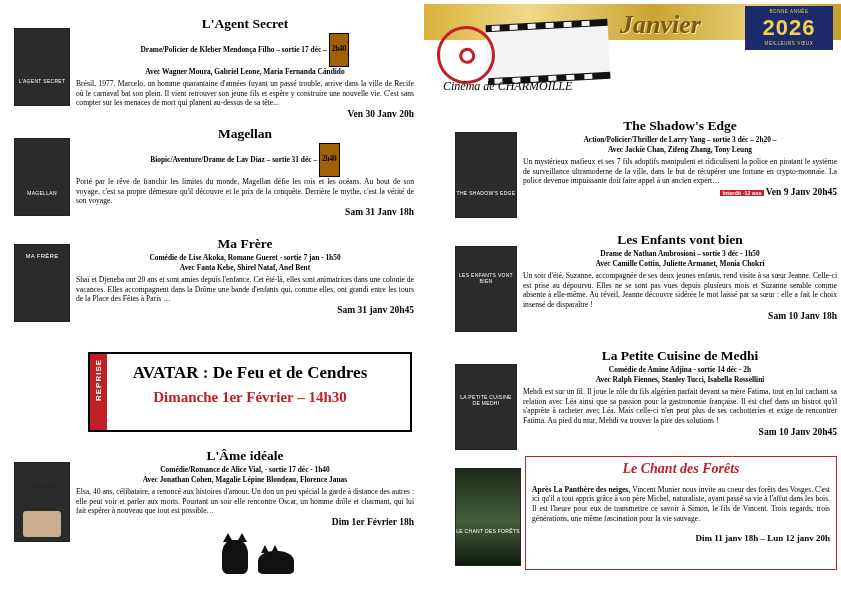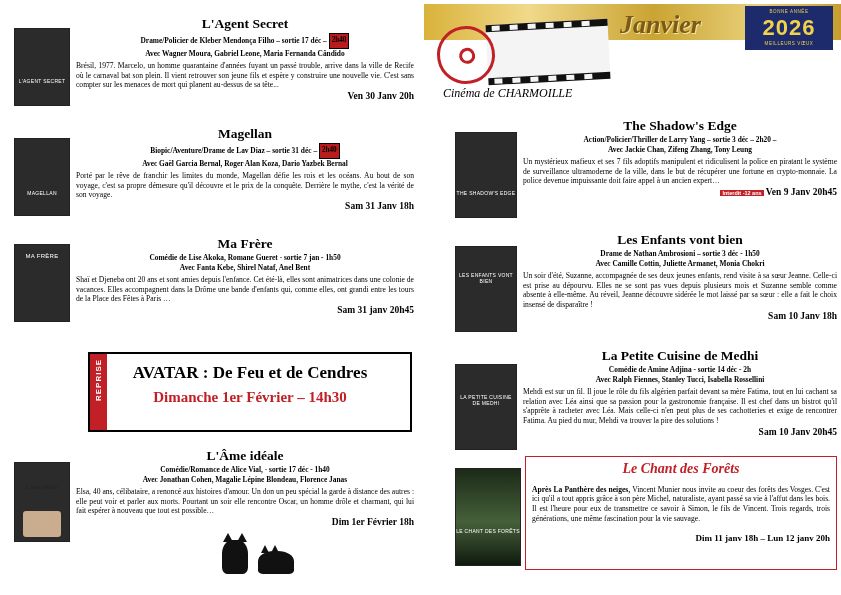--- a/index.html
+++ b/index.html
@@ -60,25 +60,25 @@
   }
   .film .date{
     font-size:9.5px;
     font-weight:bold;
     text-align:right;
     margin-top:1px;
   }
   .dur{
     display:inline-block;
     border:1px solid #000;
-    padding:3px 2px;
+    padding:12px 2px;
     font-size:7.2px;
     line-height:1.1;
     vertical-align:middle;
-    background:#b91c1c;
+    background:#a16207;
   }
 
   
   .p-agent{background:linear-gradient(170deg,#5b2b1e 0%,#8a4a2a 40%,#3a1b12 100%);}
   .p-magellan{background:linear-gradient(180deg,#1d2a3a 0%,#40536b 55%,#121a24 100%);}
   .p-frere{background:#b41818;}
   .p-ame{background:#f3f3ee;}
   .p-shadow{background:linear-gradient(180deg,#0d0d10 0%,#23262c 60%,#0a0a0c 100%);}
   .p-enfants{background:linear-gradient(150deg,#2e4a63 0%,#6e90a8 50%,#24384a 100%);}
   .p-cuisine{background:linear-gradient(180deg,#7a2626 0%,#c24a2c 60%,#4d1513 100%);}
@@ -158,21 +158,21 @@
   .janvier{
     position:absolute;left:620px;top:10px;
     font-family:"Liberation Serif", serif;
     font-style:italic;
     font-size:26px;
     font-weight:bold;
     color:#7a5a14;
     text-shadow:1px 1px 0 #f3e3a6;
   }
   .cinema-name{
-    position:absolute;left:443px;top:86px;
+    position:absolute;left:443px;top:79px;
     font-family:"Liberation Serif", serif;
     font-size:12px;
     font-style:italic;
   }
   .filmstrip{
     position:absolute;left:487px;top:22px;width:122px;height:46px;
     background:#f4f4f4;
     border-top:7px solid #111;
     border-bottom:7px solid #111;
     transform:rotate(-3deg);
@@ -247,21 +247,20 @@
     </div>
   </div>
 
   <div class="film" style="left:14px;top:126px;width:400px;height:105px;">
     <div class="poster p-magellan" style="width:54px;height:76px;top:12px;">
       <div class="ptitle" style="top:52px;">MAGELLAN</div>
     </div>
     <div class="body" style="left:62px;top:0;width:338px;">
       <h2>Magellan</h2>
       <p class="meta"><span>Biopic/Aventure/Drame de Lav Diaz – sortie 31 déc –</span> <span class="dur">2h40</span></p>
-      <p class="cast">Avec Gaël Garcia Bernal,  Roger Alan Koza, Dario Yazbek Bernal</p>
       <p class="syn">Porté par le rêve de franchir les limites du monde, Magellan défie les rois et les océans. Au bout de son voyage, c'est sa propre démesure qu'il découvre et le prix de la conquête. Derrière le mythe, c'est la vérité de son voyage.</p>
       <div class="date">Sam 31 Janv 18h</div>
     </div>
   </div>
 
   <div class="film" style="left:14px;top:236px;width:400px;height:108px;">
     <div class="poster p-frere" style="width:54px;height:76px;top:8px;">
       <div class="ptitle" style="top:8px;font-size:6px;">MA FRÈRE</div>
     </div>
     <div class="body" style="left:62px;top:0;width:338px;">

